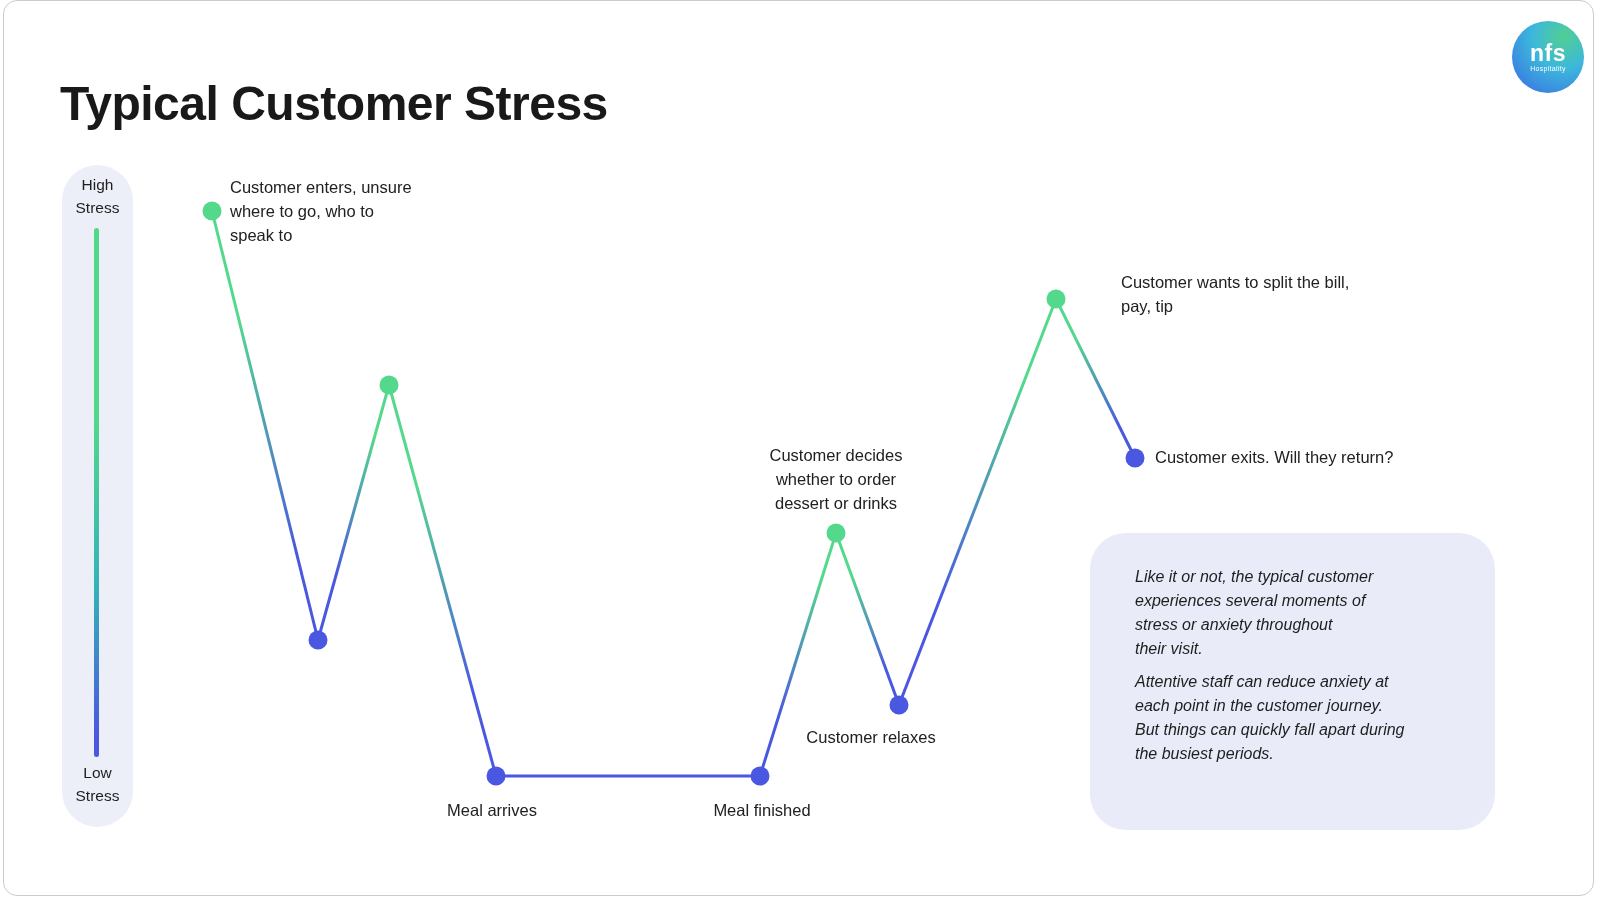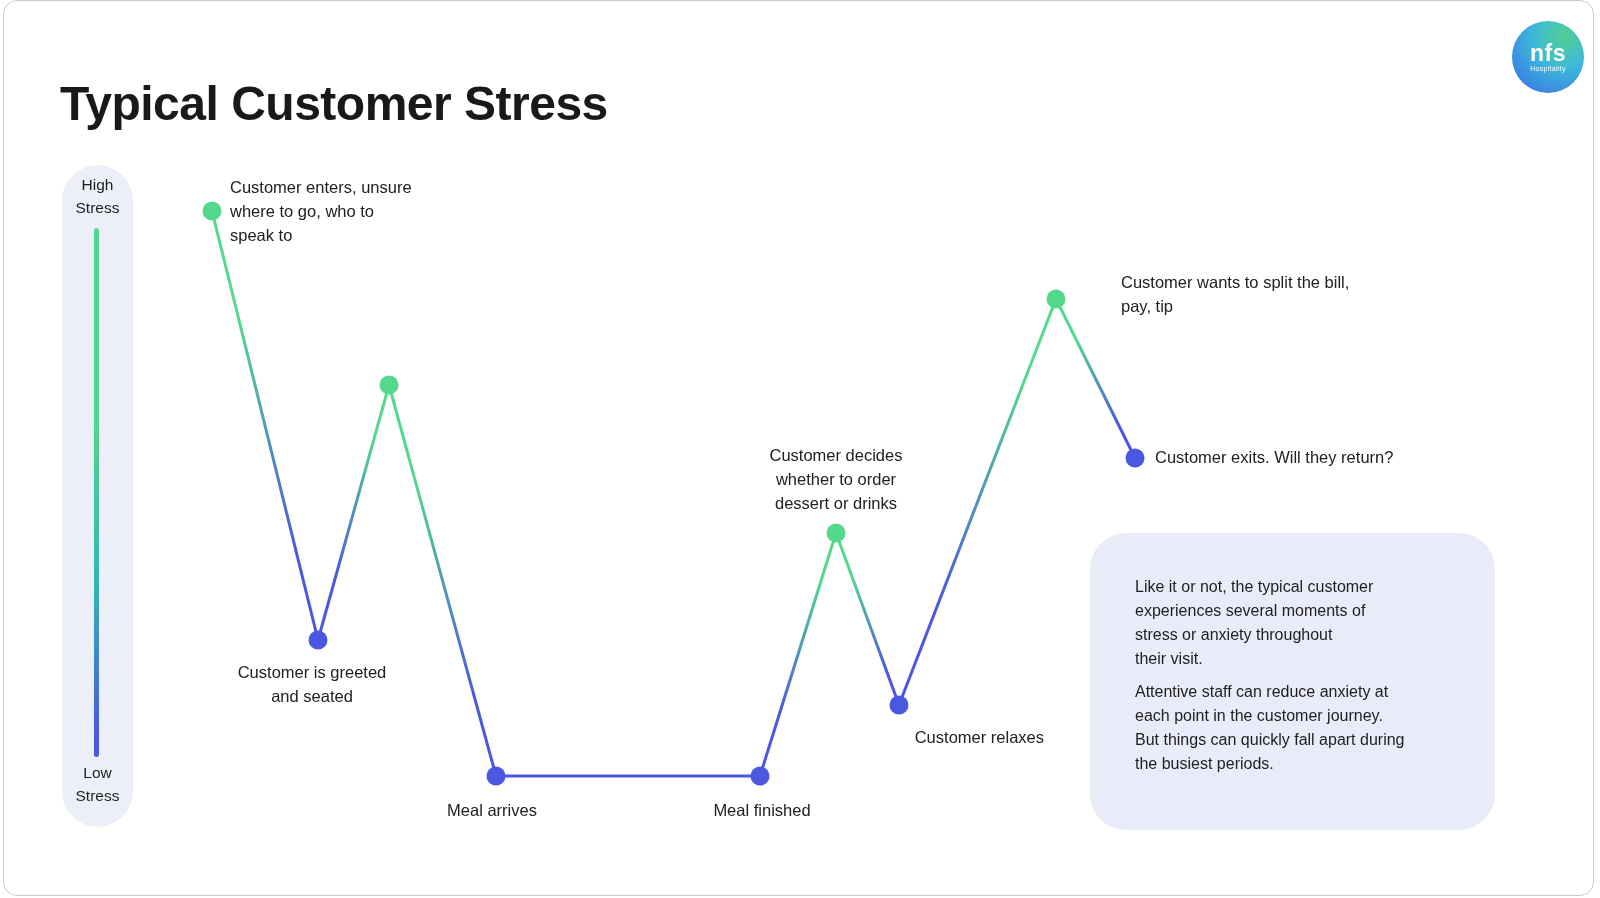--- a/index.html
+++ b/index.html
@@ -29,27 +29,27 @@
   
   #chart{position:absolute;left:0;top:0;}
   
   .lb{position:absolute;font-size:16.5px;line-height:24px;color:#212121;white-space:pre-line;}
   .l1{left:230px;top:175px;width:240px;}
   .l2{left:202px;top:660px;width:220px;text-align:center;}
   .l3{left:411px;top:371px;width:270px;}
   .l4{left:412px;top:798px;width:160px;text-align:center;}
   .l5{left:682px;top:798px;width:160px;text-align:center;}
   .l6{left:726px;top:443px;width:220px;text-align:center;}
-  .l7{left:864px;top:725px;width:180px;text-align:right;}
+  .l7{left:781px;top:725px;width:180px;text-align:center;}
   .l8{left:1078px;top:270px;width:290px;margin-left:43px;}
   .l9{left:1155px;top:445px;width:300px;}
   
   .note-box{position:absolute;left:1090px;top:533px;width:405px;height:297px;
             background:#e9ecf8;border-radius:36px;box-sizing:border-box;
-            padding:42px 38px 0 45px;}
+            padding:32px 38px 0 45px;font-style:italic;}
   .note-box p{margin:0 0 9px 0;font-size:16px;line-height:24px;color:#1e1e1e;
               white-space:pre-line;}
 </style>
 </head>
 <body>
 
 <div class="slide">
 
   <div class="frame"></div>
 
@@ -114,22 +114,20 @@
       <circle cx="760" cy="776" r="9.5" fill="#4a57e0"></circle>
       <circle cx="836" cy="533" r="9.5" fill="#54d98c"></circle>
       <circle cx="899" cy="705" r="9.5" fill="#4a57e0"></circle>
       <circle cx="1056" cy="299" r="9.5" fill="#54d98c"></circle>
       <circle cx="1135" cy="458" r="9.5" fill="#4a57e0"></circle>
     </svg>
 
   <div class="lb l1">Customer enters, unsure
 where to go, who to
 speak to</div>
-  <div class="lb l2">Customer is greeted
-and seated</div>
   <div class="lb l4">Meal arrives</div>
   <div class="lb l5">Meal finished</div>
   <div class="lb l6">Customer decides
 whether to order
 dessert or drinks</div>
   <div class="lb l7">Customer relaxes</div>
   <div class="lb l8">Customer wants to split the bill,
 pay, tip</div>
   <div class="lb l9">Customer exits. Will they return?</div>
 

